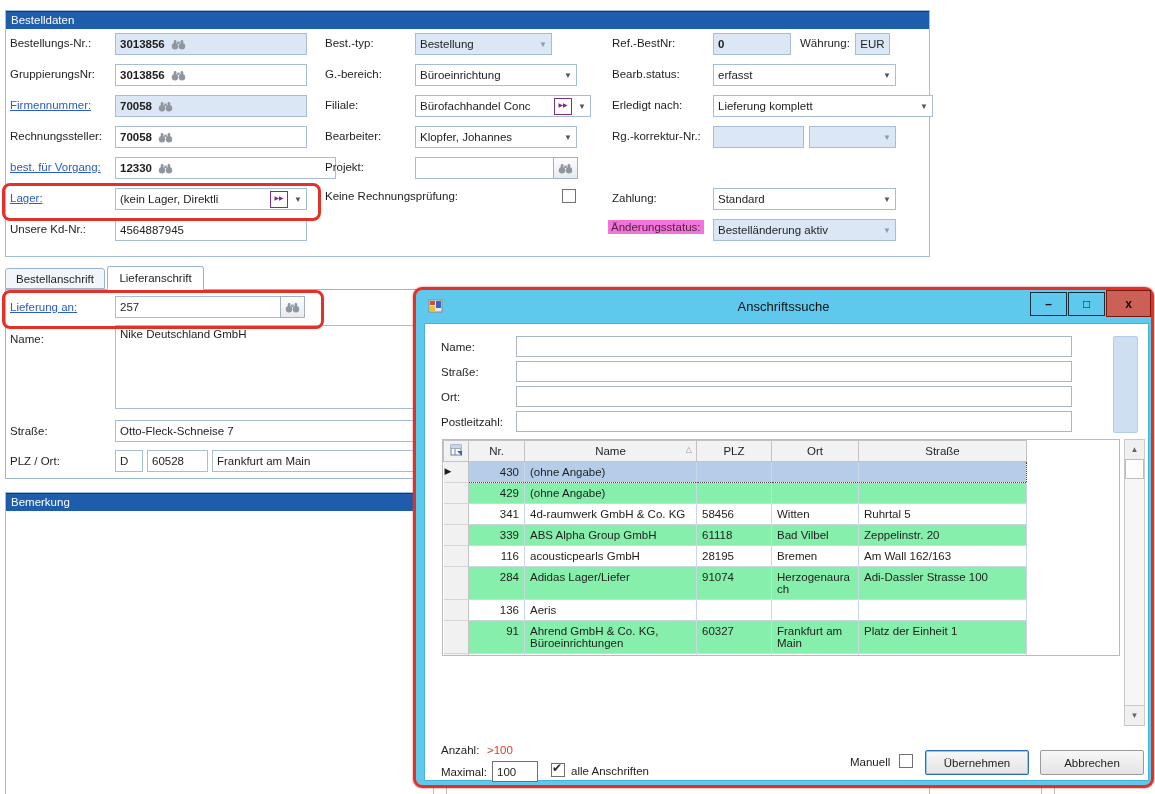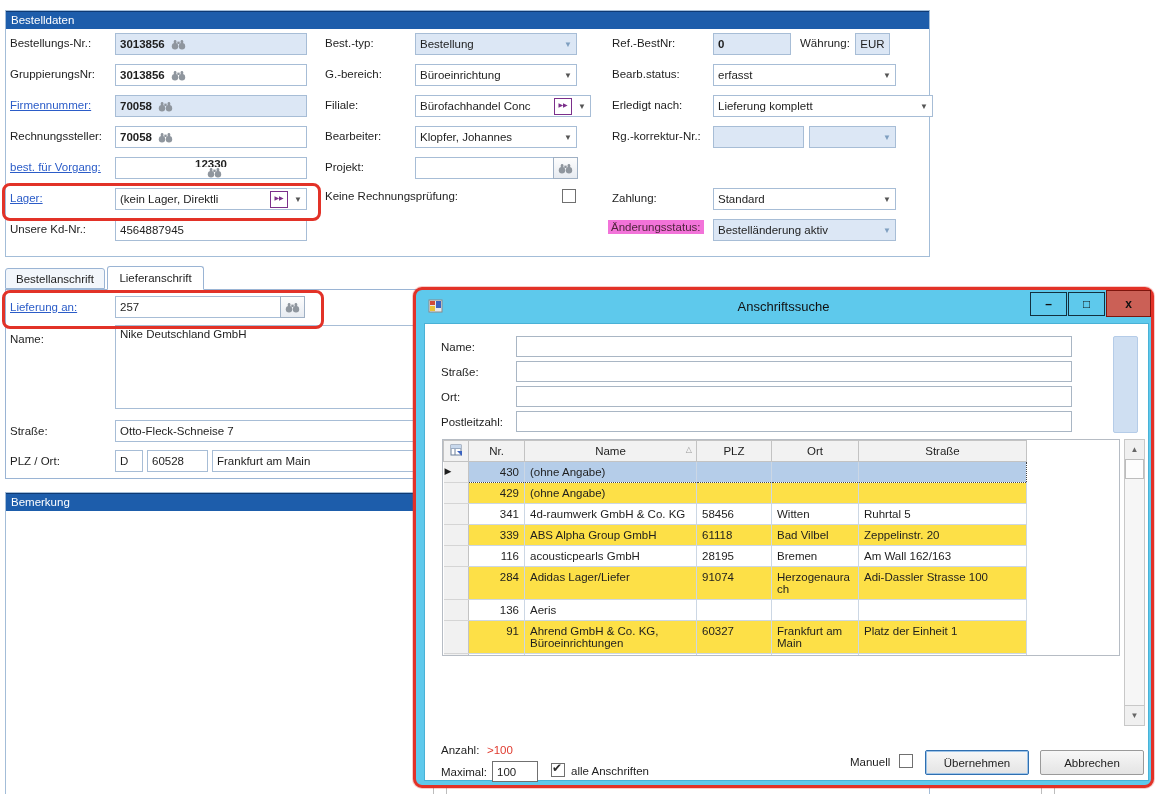--- a/index.html
+++ b/index.html
@@ -43,21 +43,21 @@
   .dinp{position:absolute;box-sizing:border-box;height:21px;border:1px solid #a9b6c4;background:#fff;padding:0 4px;font-size:11.5px;
         font-family:"Liberation Sans",sans-serif;color:#1e1e1e;}
   .grid-wrap{position:absolute;box-sizing:border-box;border:1px solid #b6bcc4;background:#fff;}
   table.grid{border-collapse:collapse;table-layout:fixed;width:676px;font-size:11.5px;}
   table.grid th{background:#f2f2f2;border:1px solid #c3c3c3;font-weight:400;height:20px;padding:0 3px;position:relative;}
   table.grid th.filler, table.grid td.filler{border:none;background:#fff;}
   table.grid td{border-right:1px solid #ccd7e4;border-bottom:1px solid #ccd7e4;padding:4px 5px 4px 5px;vertical-align:top;overflow:hidden;}
   table.grid td.rh{background:#f1f1f1;border-right:1px solid #c3c3c3;border-bottom:1px solid #d5d5d5;padding:2px 1px;}
   table.grid td.nr{text-align:right;}
   table.grid td.ort{word-break:break-all;}
-  tr.alt td{background:#fde047;}
+  tr.alt td{background:#86efac;}
   tr.alt td.rh{background:#f1f1f1;}
   tr.alt td.filler{background:#fff;}
   tr.sel td{background:#b5cde9;border-top:1px dotted #444;border-bottom:1px dotted #444;}
   tr.sel td.rh{background:#f1f1f1;border-top:none;border-bottom:1px solid #d5d5d5;}
   tr.sel td.filler{background:#fff;border:none;}
   tr.sel td.nr{border-left:1px dotted #444;}
   tr.sel td.str{border-right:1px dotted #444;}
   .sort{position:absolute;right:4px;top:4px;font-size:8px;color:#9a9a9a;}
   .sb{position:absolute;box-sizing:border-box;width:21px;background:#f6f6f6;border:1px solid #c8c8c8;}
   .sb-btn{position:absolute;left:0;right:0;height:19px;background:#f0f0f0;display:flex;align-items:center;justify-content:center;
@@ -133,21 +133,21 @@
           <rect x="2.8" y="1" width="2.6" height="5" rx="1.2" fill="#8f969e"></rect>
           <rect x="9.6" y="1" width="2.6" height="5" rx="1.2" fill="#8f969e"></rect>
           <rect x="6.3" y="2.6" width="2.4" height="2.4" fill="#8f969e"></rect>
           <circle cx="4" cy="7.3" r="3.2" fill="#8f969e"></circle>
           <circle cx="11" cy="7.3" r="3.2" fill="#8f969e"></circle>
         </svg>
       </span>
   </div>
 
   <span class="link" style="left:10px;top:161px;">best. für Vorgang:</span>
-  <div class="fld num" style="left:115px;top:157px;width:192px;flex-direction:column;">
+  <div class="fld num" style="left:115px;top:157px;width:221px;">
     <span class="val">12330</span>
     <span class="binoc-in">
         <svg width="15" height="11" viewBox="0 0 15 11">
           <rect x="2.8" y="1" width="2.6" height="5" rx="1.2" fill="#8f969e"></rect>
           <rect x="9.6" y="1" width="2.6" height="5" rx="1.2" fill="#8f969e"></rect>
           <rect x="6.3" y="2.6" width="2.4" height="2.4" fill="#8f969e"></rect>
           <circle cx="4" cy="7.3" r="3.2" fill="#8f969e"></circle>
           <circle cx="11" cy="7.3" r="3.2" fill="#8f969e"></circle>
         </svg>
       </span>
@@ -160,21 +160,21 @@
     <span class="arr">▼</span>
   </div>
   <div class="note" style="left:2px;top:183px;width:313px;height:32px;"></div>
 
   <span class="lbl" style="left:10px;top:223px;">Unsere Kd-Nr.:</span>
   <div class="fld" style="left:115px;top:219px;width:192px;">
     <span class="val">4564887945</span>
   </div>
 
   <span class="lbl" style="left:325px;top:37px;">Best.-typ:</span>
-  <div class="fld ro" style="left:415px;top:33px;width:162px;">
+  <div class="fld ro" style="left:415px;top:33px;width:137px;">
     <span class="val">Bestellung</span>
     <span class="arr dis">▼</span>
   </div>
 
   <span class="lbl" style="left:325px;top:68px;">G.-bereich:</span>
   <div class="fld" style="left:415px;top:64px;width:162px;">
     <span class="val">Büroeinrichtung</span>
     <span class="arr">▼</span>
   </div>
 

